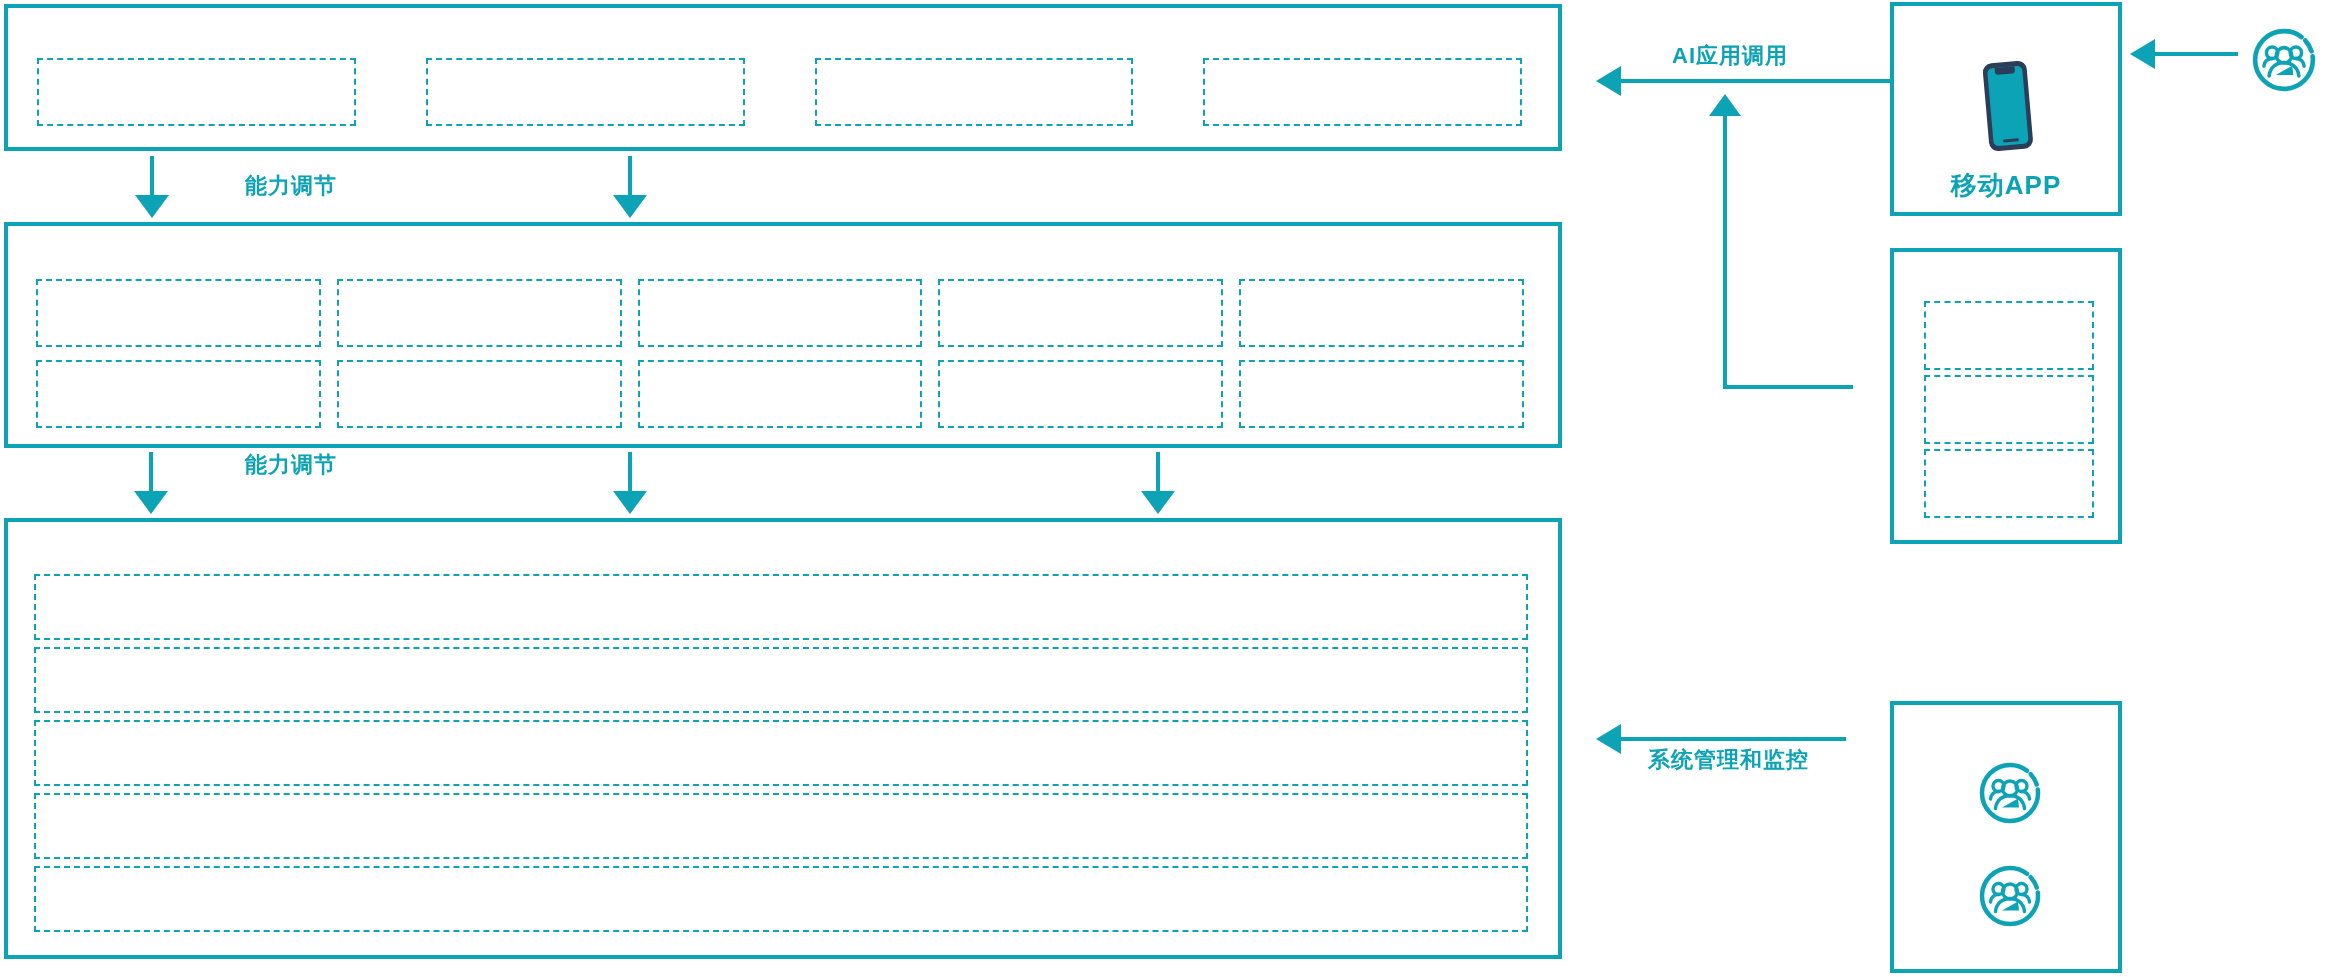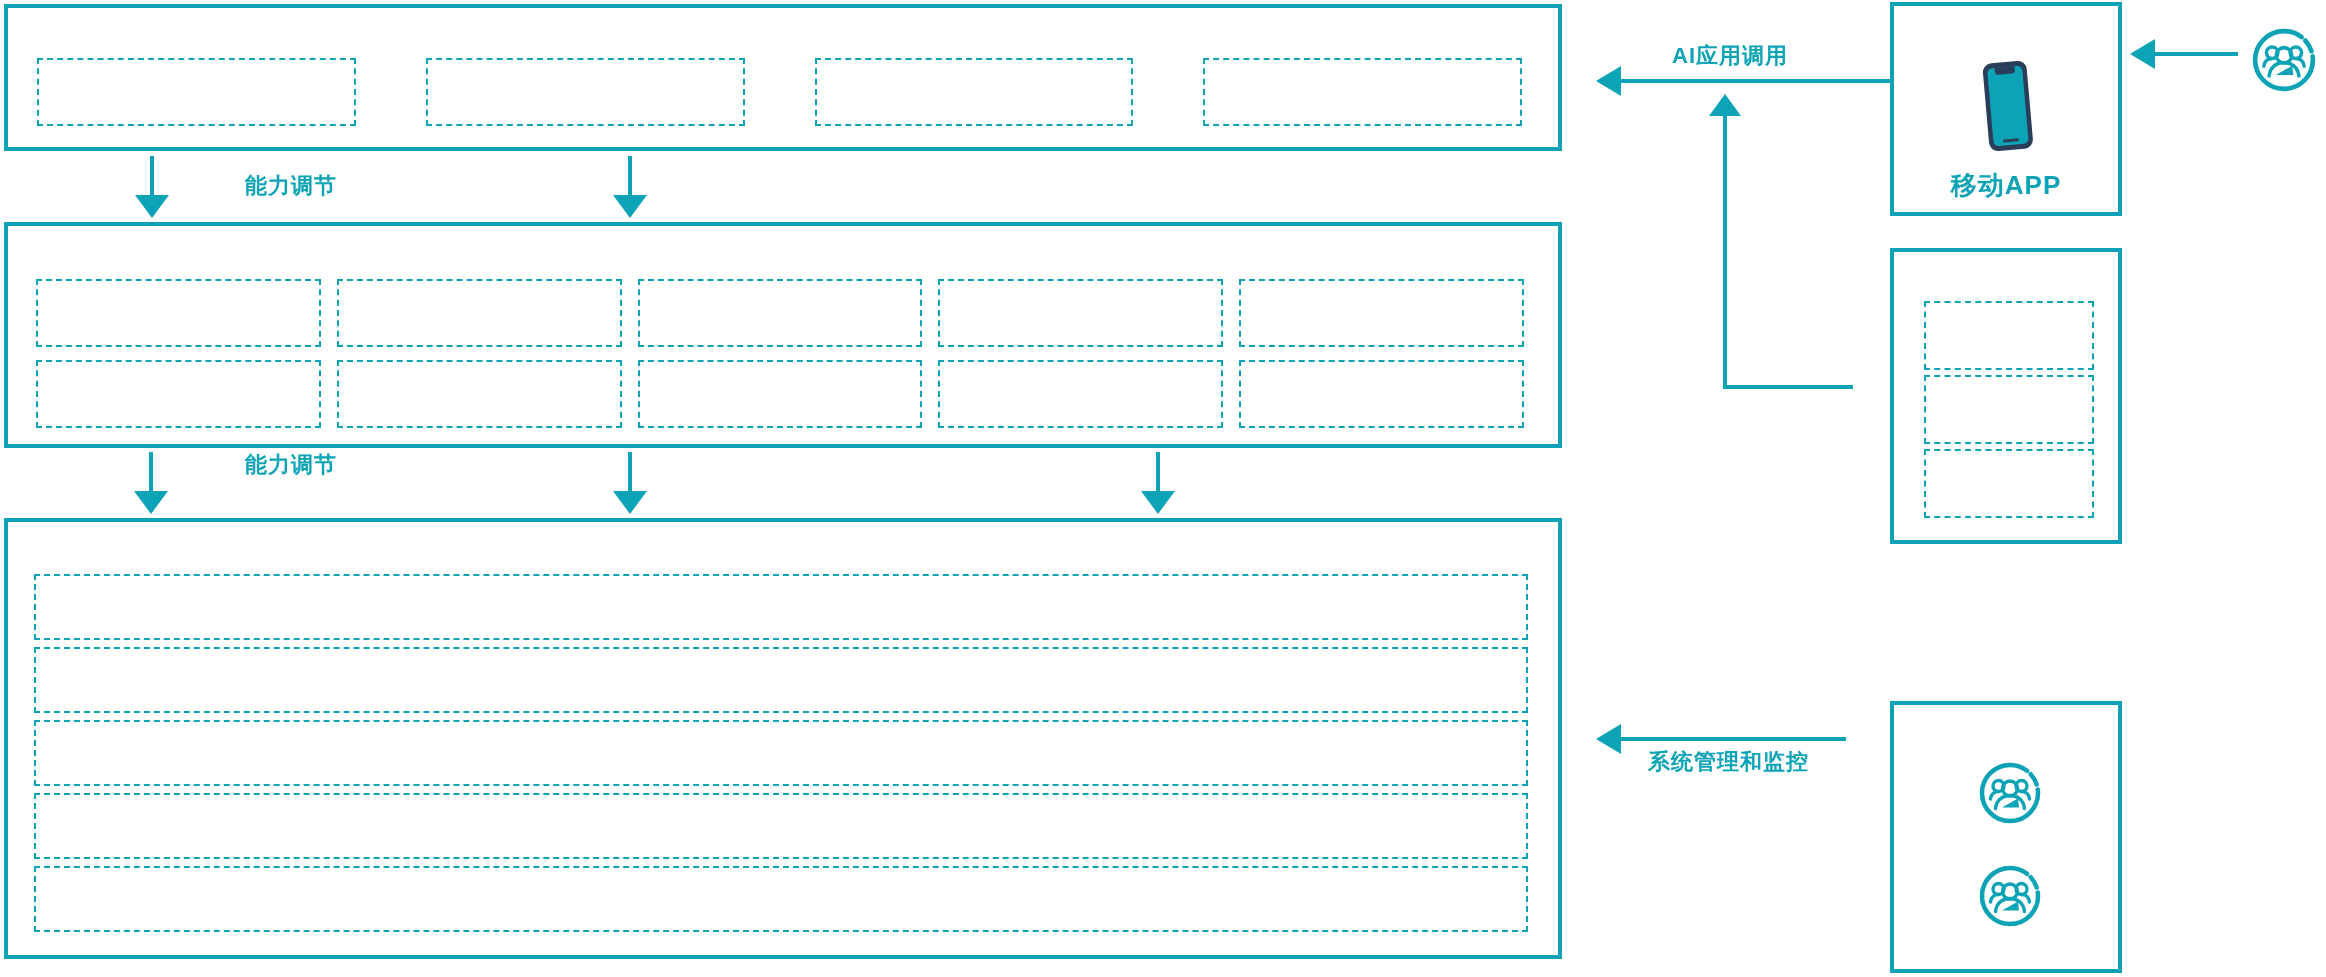--- a/index.html
+++ b/index.html
@@ -126,21 +126,21 @@
   <div class="hline" style="left:1620px;top:79px;width:270px;"></div>
   <div class="head-left" style="left:1596px;top:66px;"></div>
   <div class="flow-label" style="left:1672px;top:45px;">AI应用调用</div>
 
   <div class="head-up" style="left:1709px;top:94px;"></div>
   <div class="vline" style="left:1723px;top:114px;height:275px;"></div>
   <div class="hline" style="left:1723px;top:385px;width:130px;"></div>
 
   <div class="hline" style="left:1620px;top:737px;width:226px;"></div>
   <div class="head-left" style="left:1596px;top:724px;"></div>
-  <div class="flow-label" style="left:1648px;top:751px;">系统管理和监控</div>
+  <div class="flow-label" style="left:1648px;top:751px;font-family:Liberation Mono, monospace;">系统管理和监控</div>
 
   <div class="panel" id="phone-panel">
     <div class="icon-box" style="left:88px;top:54px;width:52px;height:94px;">
       <svg viewBox="0 0 52 94" width="52" height="94" style="transform:rotate(-5deg);">
         <rect x="4" y="2" width="44" height="88" rx="9" fill="#2a3d59"></rect>
         <rect x="8.5" y="7" width="35" height="78" rx="5" fill="#0ba3b5"></rect>
         <path d="M16 7 h20 v4 a3 3 0 0 1 -3 3 h-14 a3 3 0 0 1 -3 -3 Z" fill="#2a3d59"></path>
         <rect x="18" y="79" width="16" height="3" rx="1.5" fill="#2a3d59"></rect>
       </svg>
     </div>

